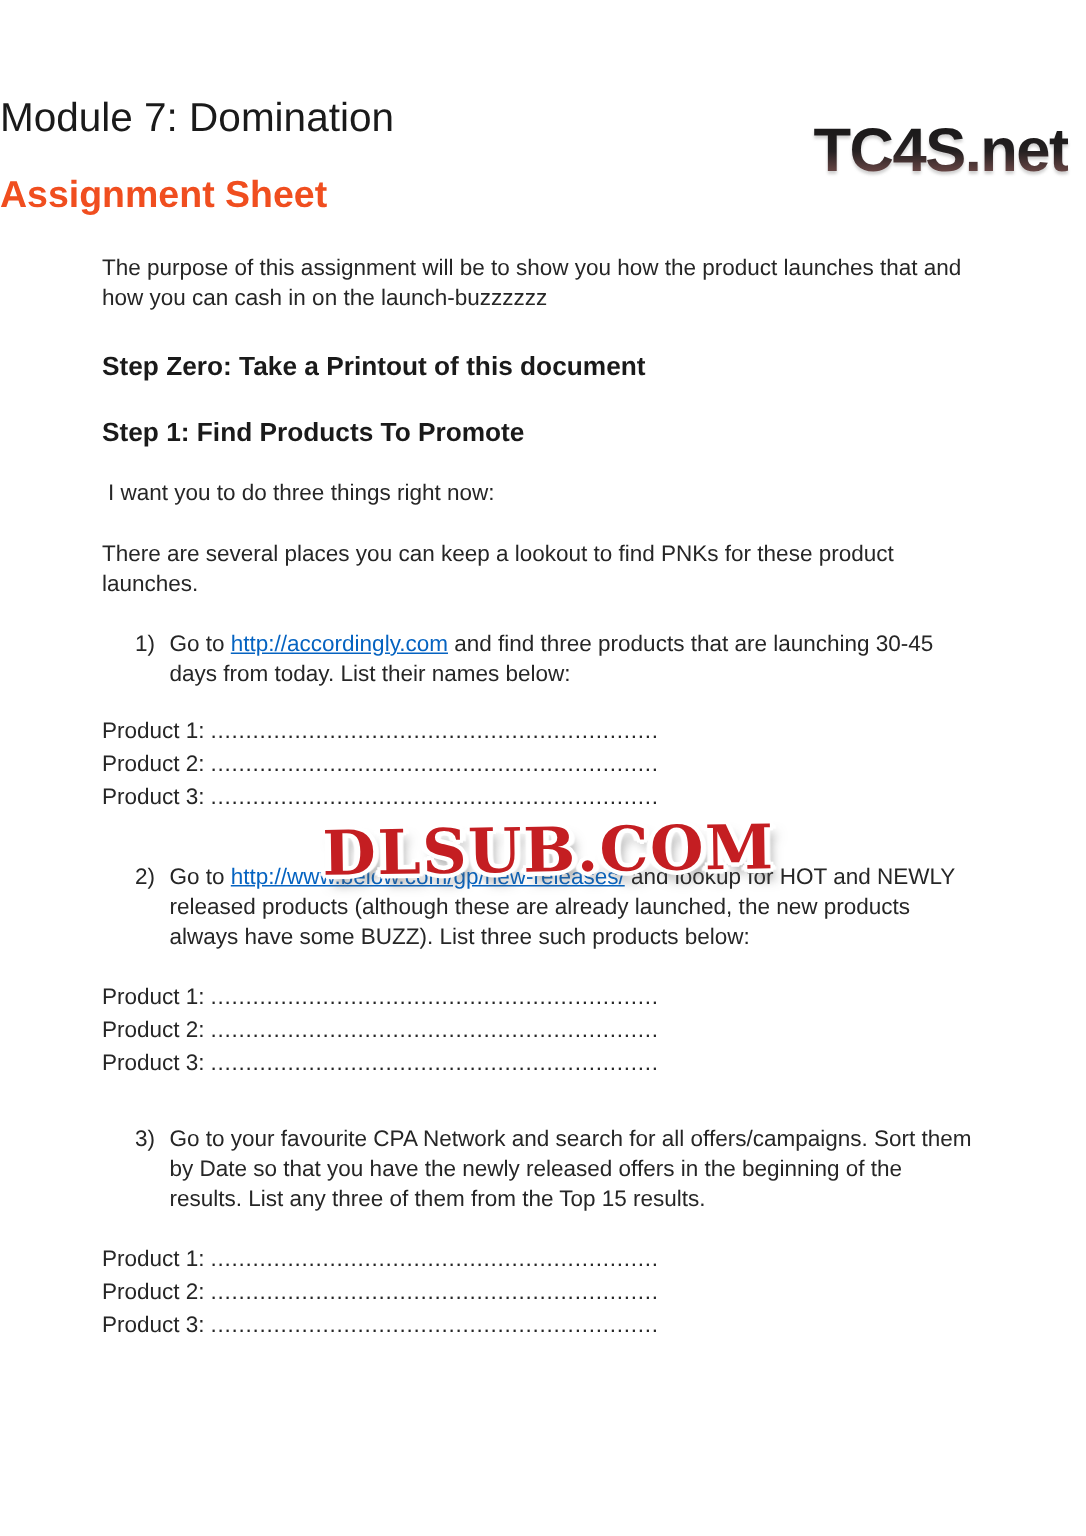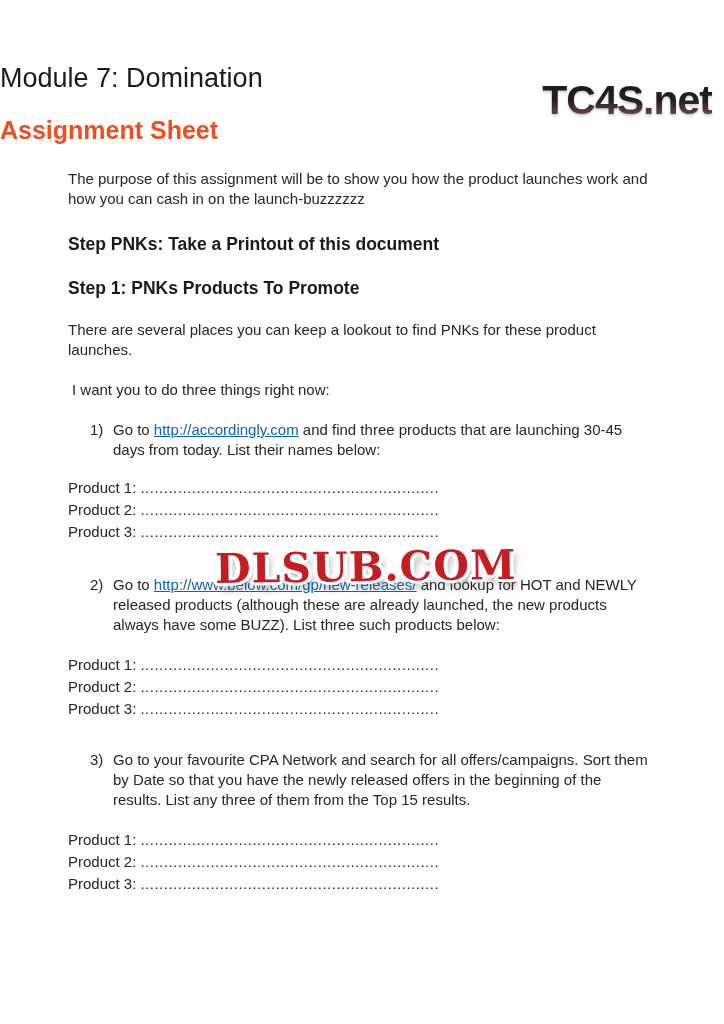--- a/index.html
+++ b/index.html
@@ -73,27 +73,27 @@
 </head>
 <body>
 
 <div class="page">
 
   <div class="site-logo">TC4S.net</div>
 
   <div class="title">Module 7: Domination</div>
   <div class="subtitle">Assignment Sheet</div>
 
-  <p class="body-text p-intro">The purpose of this assignment will be to show you how the product launches work and how you can cash in on the launch-buzzzzzz</p>
+  <p class="body-text p-intro">The purpose of this assignment will be to show you how the product launches that and how you can cash in on the launch-buzzzzzz</p>
 
-  <h2 class="h-step h-step0">Step PNKs: Take a Printout of this document</h2>
+  <h2 class="h-step h-step0">Step Zero: Take a Printout of this document</h2>
 
-  <h2 class="h-step h-step1">Step 1: PNKs Products To Promote</h2>
+  <h2 class="h-step h-step1">Step 1: Find Products To Promote</h2>
+  <p class="body-text p-want">I want you to do three things right now:</p>
   <p class="body-text p-step1">There are several places you can keep a lookout to find PNKs for these product launches.</p>
-  <p class="body-text p-want">I want you to do three things right now:</p>
 
   <div class="task task-1">
     <span class="task-num">1)</span>
     <div class="task-text"><span>Go to </span><a class="link">http://accordingly.com</a><span> and find three products that are launching 30-45 days from today. List their names below:</span></div>
   </div>
 
   <div class="product-group g1">
     <div class="product-line"><span>Product 1:</span><span class="dots">................................................................</span></div>
     <div class="product-line"><span>Product 2:</span><span class="dots">................................................................</span></div>
     <div class="product-line"><span>Product 3:</span><span class="dots">................................................................</span></div>

